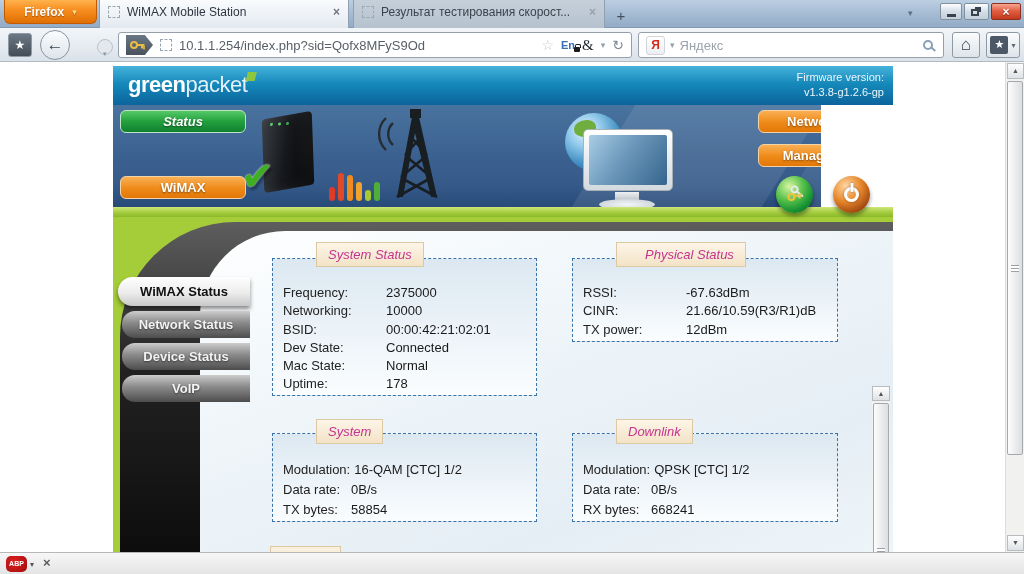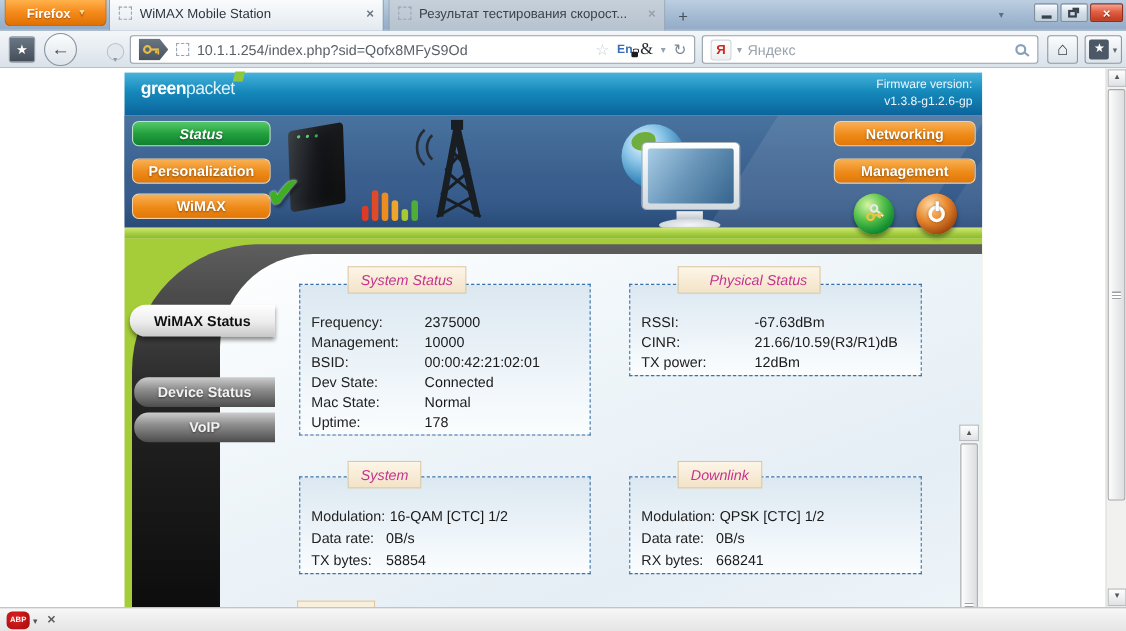--- a/index.html
+++ b/index.html
@@ -77,26 +77,26 @@
     background:linear-gradient(180deg,#fbfcfd,#dde4ea); display:flex; align-items:center; justify-content:center; gap:3px;}
   .bmkbtn .sqr { width:18px; height:18px; background:#4c5866; border-radius:2px; color:#fff; font-size:11px; text-align:center; line-height:17px;}
   .bmkbtn .caret { font-size:8px; color:#5d6973; }
 
   
   .viewport { position:absolute; left:0; top:62px; width:1024px; height:490px; background:#fff; overflow:hidden; }
   .pagebody { position:absolute; left:113px; top:0; width:780px; height:490px; overflow:hidden; }
 
   .banner { position:absolute; left:0; top:4px; width:780px; height:39px;
     background:linear-gradient(180deg,#46b2dc 0%,#1589ba 45%,#0b649c 100%); }
-  .logo { position:absolute; left:15px; top:6px; font-size:16px; letter-spacing:-0.5px; color:#fff; }
+  .logo { position:absolute; left:15px; top:6px; font-size:22px; letter-spacing:-0.5px; color:#fff; }
   .logo b { font-weight:bold; } .logo span { color:#e3f1f9; font-weight:normal; }
   .logo .flag { display:inline-block; width:9px; height:9px; background:#8dc63f; transform:skewX(-14deg) translate(-3px,-11px); }
   .firmware { position:absolute; right:9px; top:4px; text-align:right; color:#eaf6fd; font-size:11px; line-height:15px; }
 
-  .navarea { position:absolute; left:0; top:43px; width:780px; height:102px; overflow:hidden;
+  .navarea { position:absolute; left:0; top:43px; width:708px; height:102px; overflow:hidden;
     background:linear-gradient(180deg,#49739f 0%,#3a5f8e 55%,#25477607 100%),linear-gradient(180deg,#49739f 0%,#3a5f8e 55%,#274a78 100%); }
   .diag { position:absolute; right:30px; top:-10px; width:190px; height:130px; background:rgba(255,255,255,.09); transform:skewX(-32deg); }
   .diag2 { position:absolute; right:-60px; top:-10px; width:70px; height:130px; background:rgba(255,255,255,.07); transform:skewX(-32deg); }
   .navbtn { position:absolute; width:126px; height:23px; border-radius:6px; color:#fff; font-size:13px; font-weight:bold;
     text-align:center; line-height:21px; text-shadow:0 1px 2px rgba(0,0,0,.45); }
   .nb-green { background:linear-gradient(180deg,#55c967 0%,#23a03e 50%,#108030 100%); border:1px solid #bfe4c4; font-style:italic; }
   .nb-orange { background:linear-gradient(180deg,#f9b054 0%,#ee8a18 55%,#e27708 100%); border:1px solid #f3d3a6; }
 
   .modem { position:absolute; left:150px; top:10px; width:50px; height:74px; border-radius:4px;
     background:linear-gradient(100deg,#3b4046 0%,#17191d 45%,#000 100%);
@@ -276,21 +276,20 @@
           <div>Firmware version:</div>
           <div>v1.3.8-g1.2.6-gp</div>
         </div>
       </div>
 
       <div class="navarea">
         <div class="diag"></div>
         <div class="diag2"></div>
 
         <div class="navbtn nb-green" style="left:7px; top:5px;">Status</div>
-        <div class="navbtn nb-orange" style="left:7px; top:39px;">Personalization</div>
         <div class="navbtn nb-orange" style="left:7px; top:71px;">WiMAX</div>
         <div class="navbtn nb-orange" style="left:645px; top:5px; width:129px;">Networking</div>
         <div class="navbtn nb-orange" style="left:645px; top:39px; width:129px;">Management</div>
 
         <div class="modem">
             <i></i>
           </div>
         <div class="bigcheck">✔</div>
         <div class="sigbars">
           <i style="height:14px;background:#dd3a28;"></i>
@@ -317,32 +316,33 @@
         <div class="m-base"></div>
       </div>
 
       <div class="greenstrip"></div>
 
       <div class="contentbg">
         <div class="darkshape"></div>
         <div class="card"></div>
 
         <div class="sidetab active">WiMAX Status</div>
+        <div class="sidetab idle st2">Network Status</div>
         <div class="sidetab idle st3">Device Status</div>
         <div class="sidetab idle st4">VoIP</div>
 
         <div class="pnl" style="left:159px; top:41px; width:265px; height:138px;">
           <div class="pnl-title" style="top:-17px;">System Status</div>
           <div class="rows rows-a">
             <div class="row">
                 <span class="lbl">Frequency:</span>
                 <span class="val">2375000</span>
               </div>
             <div class="row">
-                <span class="lbl">Management:</span>
+                <span class="lbl">Networking:</span>
                 <span class="val">10000</span>
               </div>
             <div class="row">
                 <span class="lbl">BSID:</span>
                 <span class="val">00:00:42:21:02:01</span>
               </div>
             <div class="row">
                 <span class="lbl">Dev State:</span>
                 <span class="val">Connected</span>
               </div>

